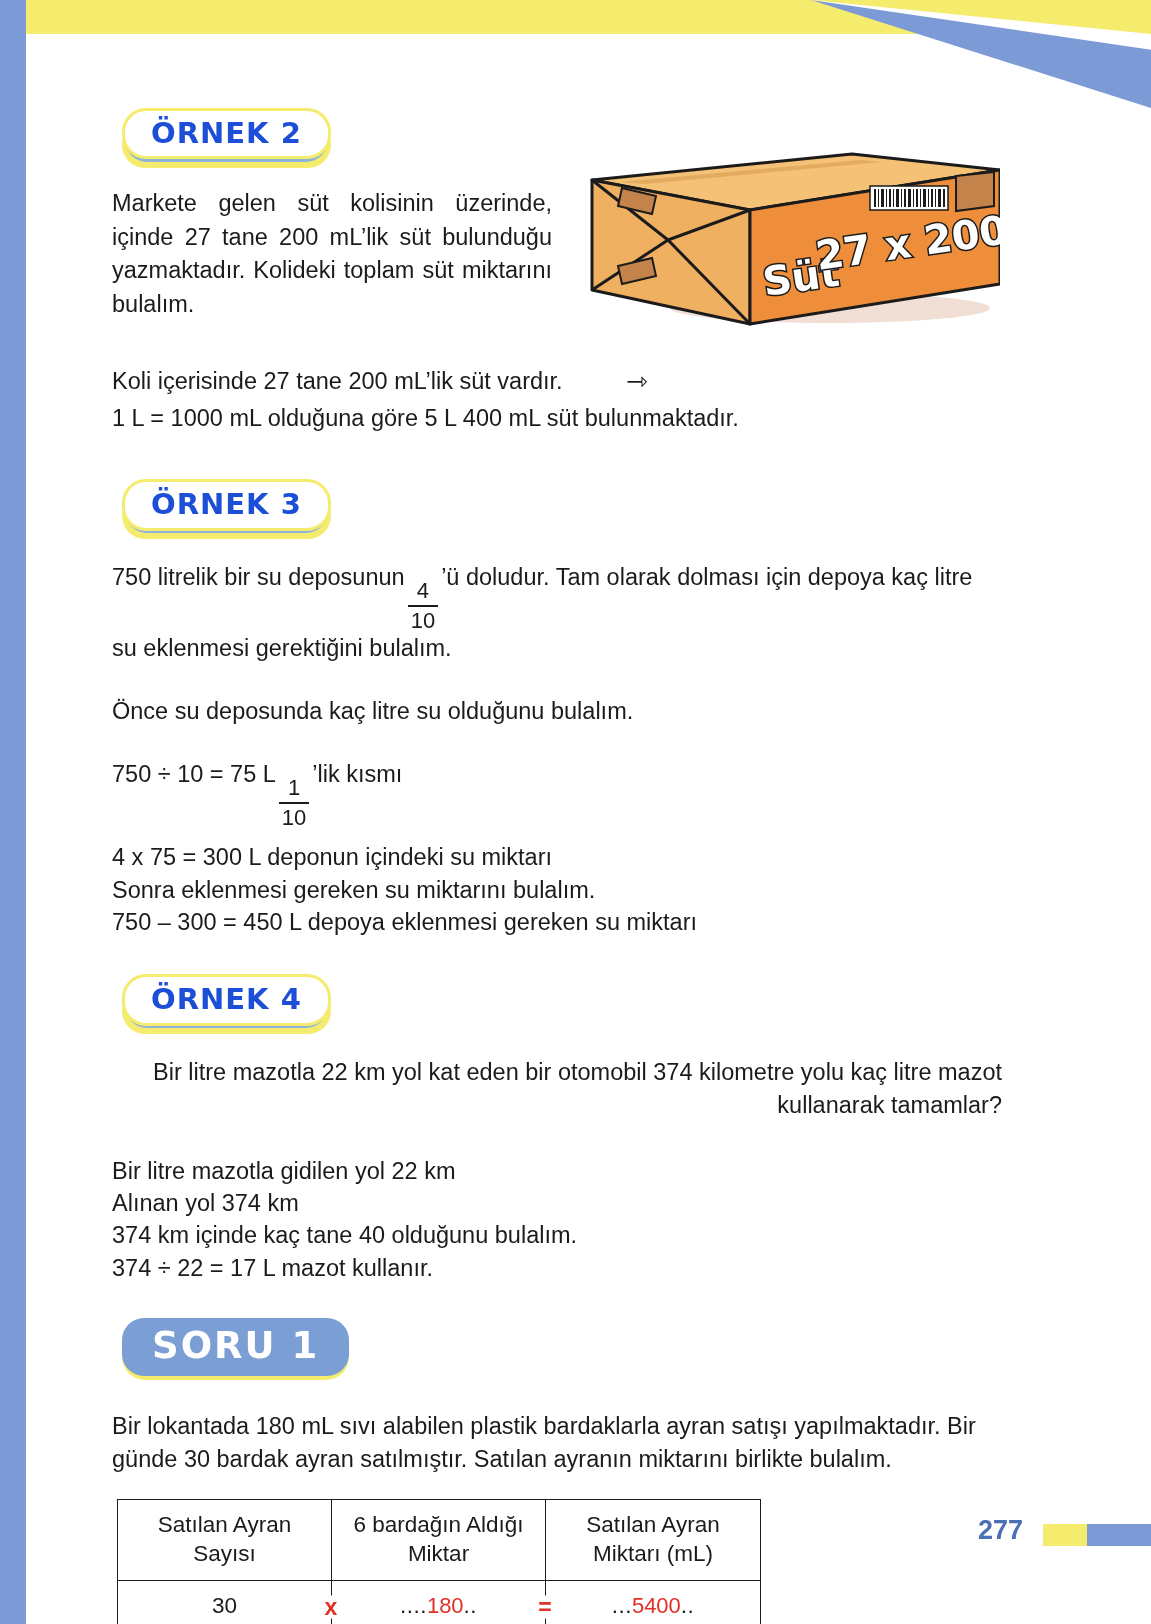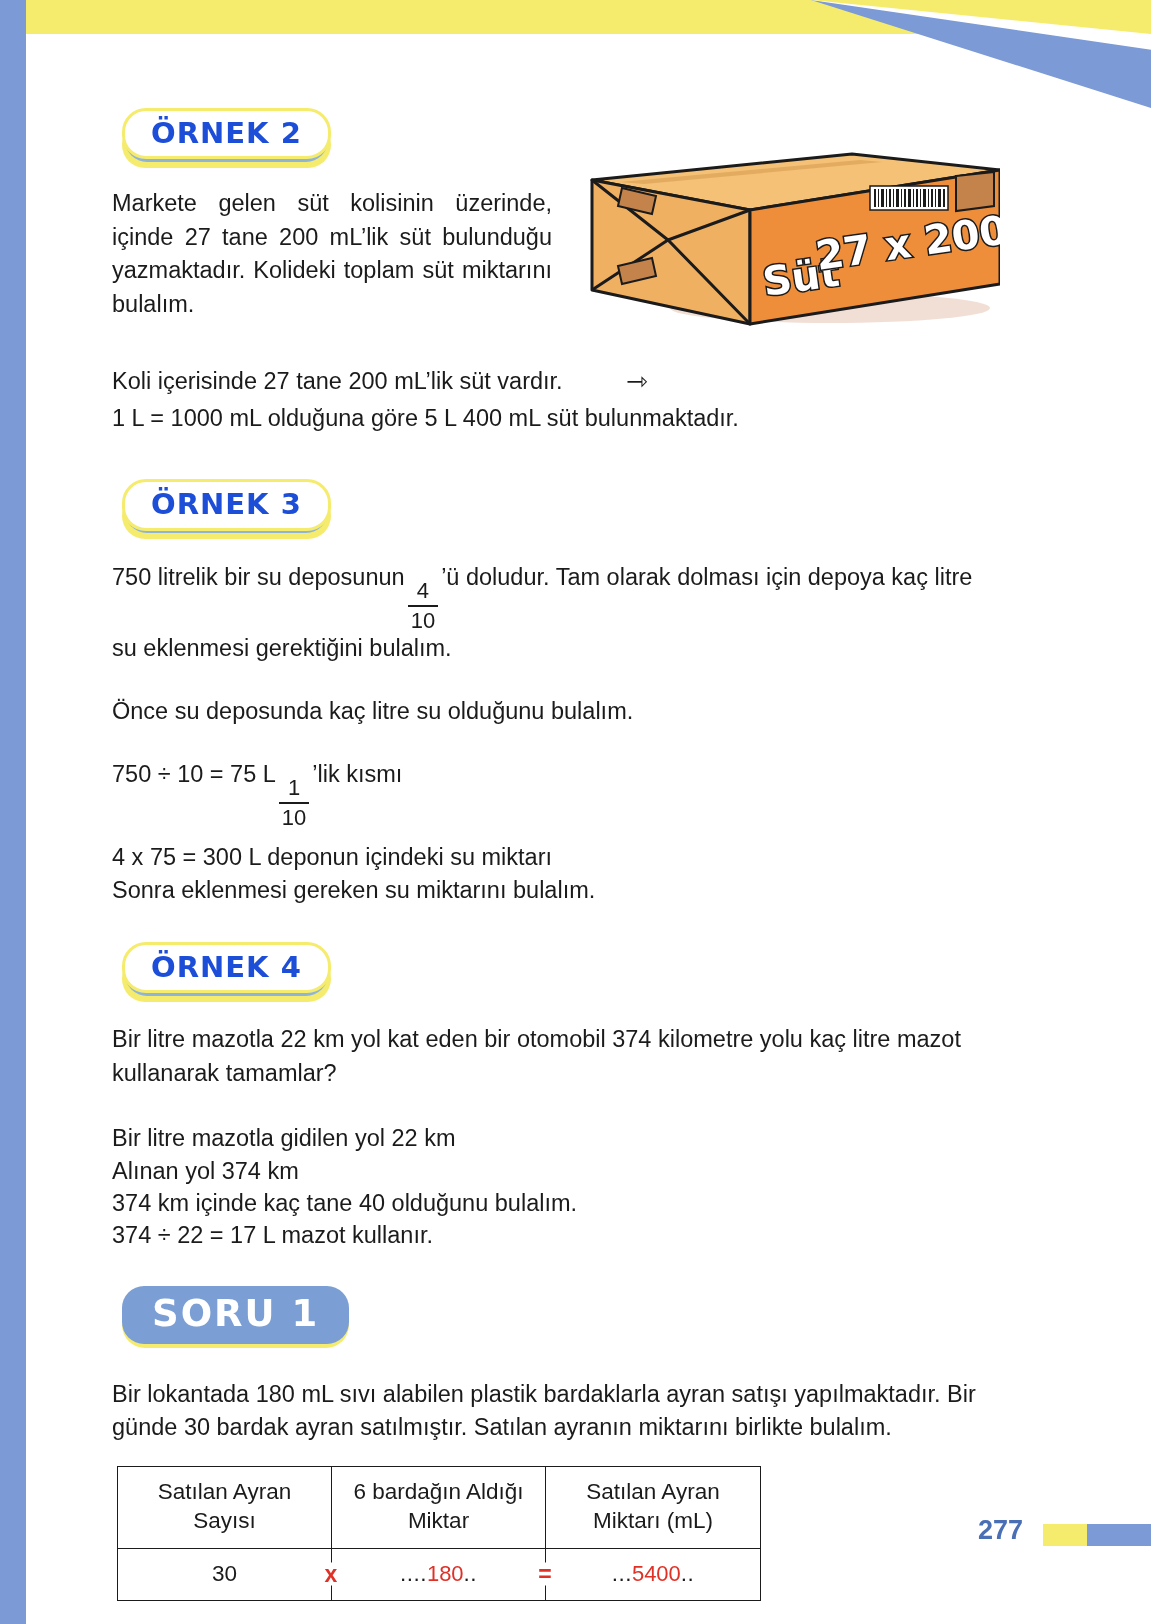--- a/index.html
+++ b/index.html
@@ -351,32 +351,33 @@
 
     <div class="para" style="margin-top:30px;">
       <span>750 ÷ 10 = 75 L</span><span class="frac">
           <span class="num">1</span>
           <span class="bar"></span>
           <span class="den">10</span>
         </span><span>’lik kısmı</span>
     </div>
     <div class="para tight" style="margin-top:12px;">4 x 75 = 300 L deponun içindeki su miktarı</div>
     <div class="para tight">Sonra eklenmesi gereken su miktarını bulalım.</div>
+    <div class="para tight">750 – 300 = 450 L depoya eklenmesi gereken su miktarı</div>
 
     
     <div style="height:36px"></div>
     <div class="badge-ornek">
       <div class="layer-yellow"></div>
       <div class="layer-blue"></div>
       <div class="layer-white">
         <span class="badge-text">ÖRNEK 4</span>
       </div>
     </div>
 
-    <div class="para" style="margin-top:30px; width:890px;">Bir litre mazotla 22 km yol kat eden bir otomobil 374 kilometre yolu kaç litre mazot kullanarak tamamlar?</div>
+    <div class="para" style="margin-top:30px; width:890px;text-align:right;">Bir litre mazotla 22 km yol kat eden bir otomobil 374 kilometre yolu kaç litre mazot kullanarak tamamlar?</div>
 
     <div class="para tight" style="margin-top:32px;">Bir litre mazotla gidilen yol 22 km</div>
     <div class="para tight">Alınan yol 374 km</div>
     <div class="para tight">374 km içinde kaç tane 40 olduğunu bulalım.</div>
     <div class="para tight">374 ÷ 22 = 17 L mazot kullanır.</div>
 
     
     <div style="height:34px"></div>
     <div class="badge-soru">
       <div class="layer-yellow"></div>

